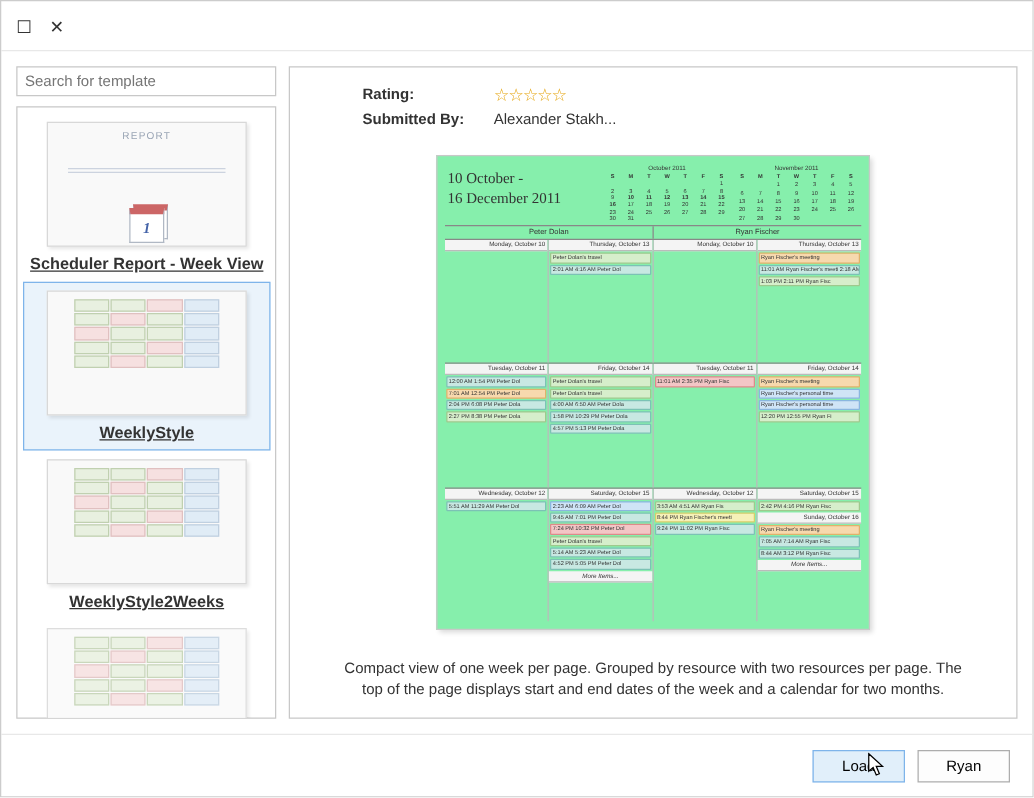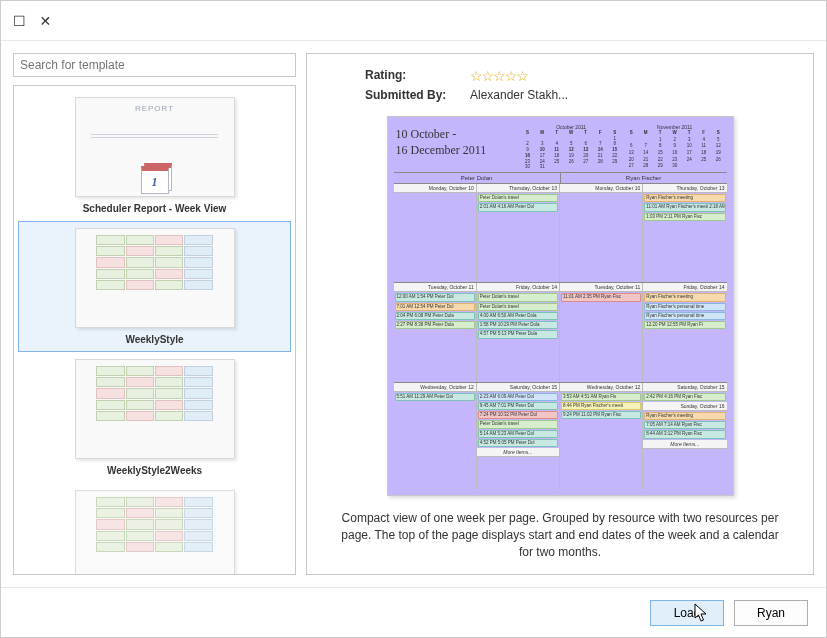--- a/index.html
+++ b/index.html
@@ -42,21 +42,21 @@
     font-size: 14px;
   }
   .content {
     flex: 1;
     display: flex;
     padding: 12px;
     gap: 10px;
     overflow: hidden;
   }
   .left-panel {
-    width: 283px;
+    width: 208px;
     display: flex;
     flex-direction: column;
     gap: 8px;
   }
   .search-box {
     height: 24px;
     border: 1px solid #c8c8c8;
     padding: 2px 6px;
     font-size: 12px;
     color: #888;
@@ -119,25 +119,26 @@
     width:80%;
     height:55px;
   }
   .thumb .thumb-cal-small div {
     background:#e8f0e0;
     border:1px solid #c0d0b0;
   }
   .thumb .thumb-cal-small div:nth-child(3n){background:#f6e0e0;border-color:#e0c0c0;}
   .thumb .thumb-cal-small div:nth-child(4n){background:#e0ecf6;border-color:#c0d0e0;}
   .template-label {
-    font-size: 10px;
+    font-size: 13px;
     font-weight: 600;
     color: #333;
     text-align: center;
     margin-top: 2px;
+    text-decoration: underline;
   }
   .right-panel {
     flex: 1;
     display: flex;
     flex-direction: column;
     border: 1px solid #c8c8c8;
     padding: 14px;
     overflow: hidden;
   }
   .meta-row {
@@ -159,21 +160,21 @@
     display: flex;
     align-items: center;
     justify-content: center;
     margin: 10px 0;
   }
   .preview-page {
     width: 347px;
     height: 380px;
     border: 1px solid #c8c8c8;
     box-shadow: 2px 2px 4px rgba(0,0,0,0.15);
-    background: #c4b5fd;
+    background: #86efac;
     display: flex;
     flex-direction: column;
     padding: 6px;
   }
   .preview-top {
     display: flex;
     height: 50px;
     border-bottom: 1px solid #888;
   }
   .date-range {

